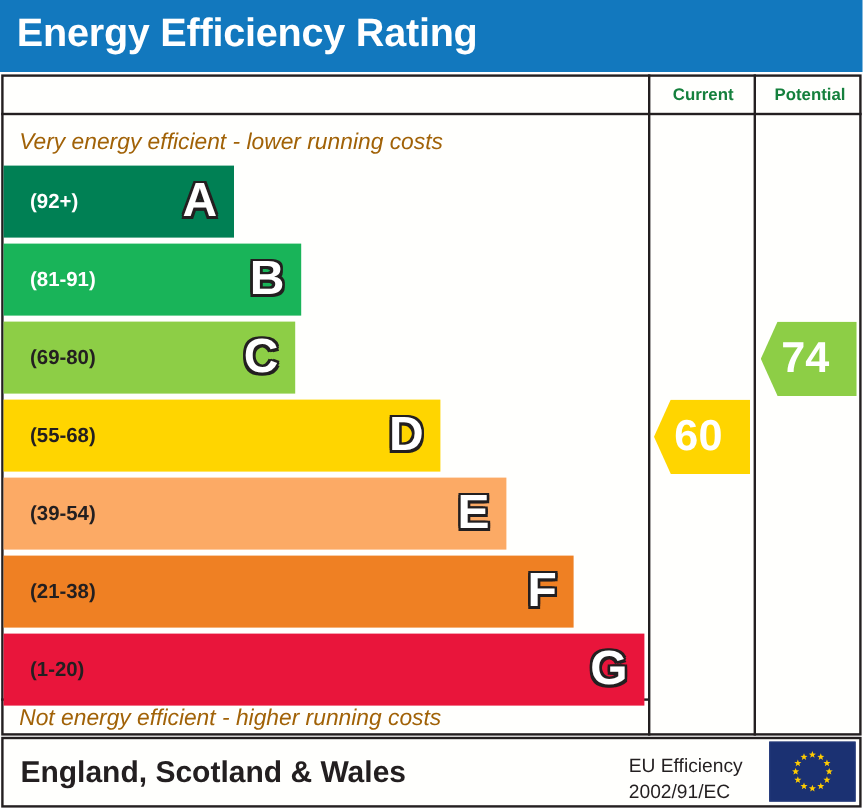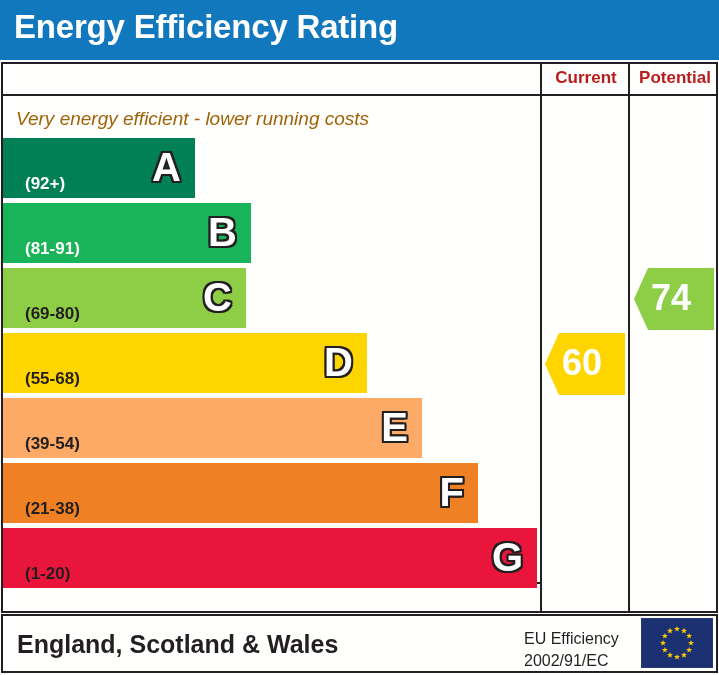--- a/index.html
+++ b/index.html
@@ -62,23 +62,23 @@
     height: 34px;
     box-sizing: border-box;
     border-bottom: 2px solid #231f20;
   }
   .col-head {
     position: absolute;
     top: 0;
     height: 36px;
     line-height: 32px;
     text-align: center;
-    font-size: 17px;
-    font-weight: bold;
-    color: #b91c1c;
+    font-size: 14px;
+    font-weight: bold;
+    color: #15803d;
   }
   .col-head.current  { left: 541px; width: 88px; }
   .col-head.potential{ left: 630px; width: 88px; }
 
   
   .vdiv {
     position: absolute;
     top: 62px;
     width: 2px;
     height: 551px;
@@ -116,21 +116,20 @@
     box-sizing: border-box;
   }
   .band-range {
     position: absolute;
     left: 22px;
     top: 50%;
     transform: translateY(-50%);
     font-size: 17px;
     font-weight: bold;
     white-space: nowrap;
-    margin-top: 16px;
   }
   .band-letter {
     position: absolute;
     right: 14px;
     top: 50%;
     transform: translateY(-52%);
     font-size: 40px;
     font-weight: bold;
     color: #ffffff;
     line-height: 1;
@@ -217,20 +216,21 @@
   <div class="col-head-row">
     <div class="col-head current">Current</div>
     <div class="col-head potential">Potential</div>
   </div>
 
   <div class="vdiv d1"></div>
   <div class="vdiv d2"></div>
 
   <div class="caption top">Very energy efficient - lower running costs</div>
   <div class="caption-rule bottom"></div>
+  <div class="caption bottom">Not energy efficient - higher running costs</div>
 
   <div id="bands-layer">
       <div class="band" style="top: 138px; width: 192px; background: rgb(0, 128, 84);">
         <span class="band-range light">(92+)</span>
         <span class="band-letter">A</span>
       </div>
       <div class="band" style="top: 203px; width: 248px; background: rgb(25, 180, 89);">
         <span class="band-range light">(81-91)</span>
         <span class="band-letter">B</span>
       </div>

